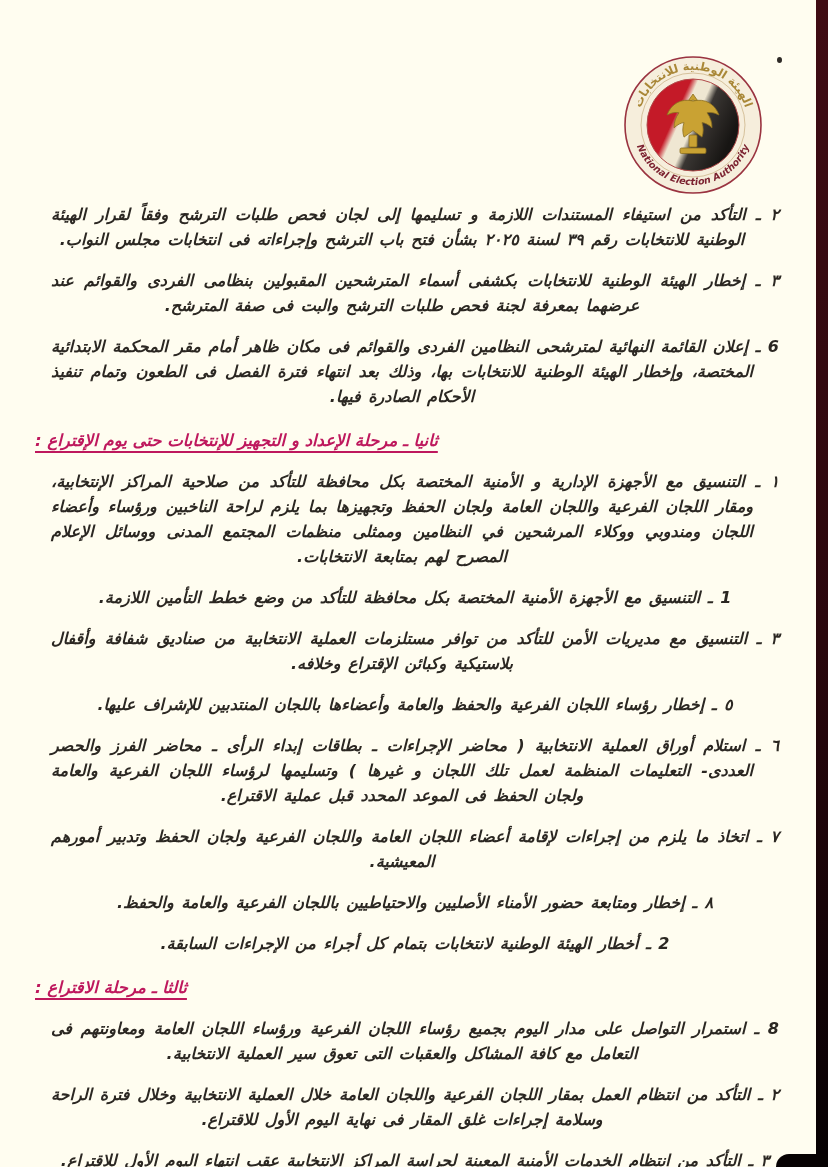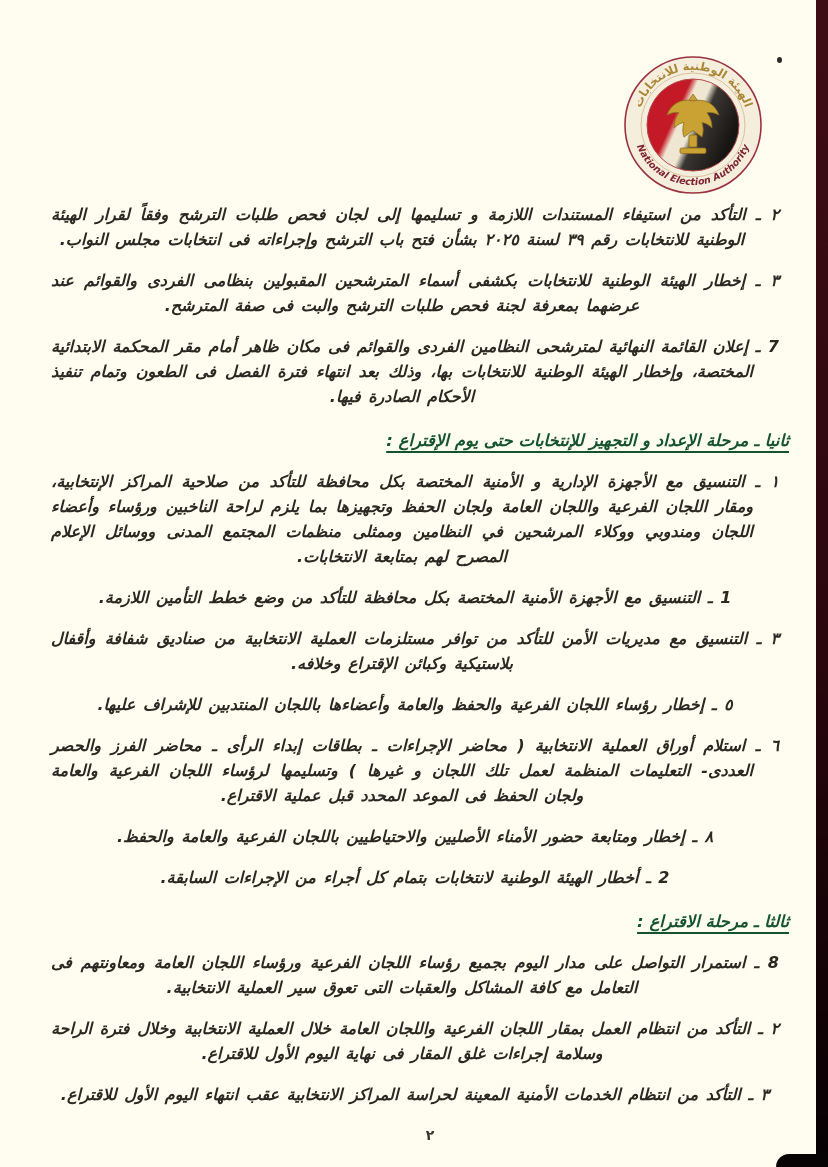--- a/index.html
+++ b/index.html
@@ -58,22 +58,22 @@
     text-align: justify;
     text-align-last: center;
     padding-right: 26px;
     text-indent: -26px;
     word-spacing: 2px;
   }
   .heading {
     margin: 20px 6px 14px 0;
     font-size: 16.5px;
     line-height: 24px;
-    text-align: right;
-    color: #14532d;
+    text-align: left;
+    color: #be185d;
     text-decoration: underline;
     text-underline-offset: 5px;
     text-decoration-thickness: 1.5px;
   }
   .pagenum {
     margin-top: 20px;
     margin-left: 30px;
     text-align: center;
     font-size: 14px;
     font-style: normal;
@@ -118,29 +118,30 @@
       <text font-size="9.5" fill="#7c2230" font-weight="bold" font-style="italic" font-family="DejaVu Sans, sans-serif">
         <textPath href="#arcBot" startOffset="50%" text-anchor="middle">National Election Authority</textPath>
       </text>
     </svg>
   </div>
 
   <main class="content">
 
     <p class="item">٢ ـ التأكد من استيفاء المستندات اللازمة و تسليمها إلى لجان فحص طلبات الترشح وفقاً لقرار الهيئة الوطنية للانتخابات رقم ٣٩ لسنة ٢٠٢٥ بشأن فتح باب الترشح وإجراءاته فى انتخابات مجلس النواب.</p>
     <p class="item">٣ ـ إخطار الهيئة الوطنية للانتخابات بكشفى أسماء المترشحين المقبولين بنظامى الفردى والقوائم عند عرضهما بمعرفة لجنة فحص طلبات الترشح والبت فى صفة المترشح.</p>
-    <p class="item">7 ـ إعلان القائمة النهائية لمترشحى النظامين الفردى والقوائم فى مكان ظاهر أمام مقر المحكمة الابتدائية المختصة، وإخطار الهيئة الوطنية للانتخابات بها، وذلك بعد انتهاء فترة الفصل فى الطعون وتمام تنفيذ الأحكام الصادرة فيها.</p>
+    <p class="item">6 ـ إعلان القائمة النهائية لمترشحى النظامين الفردى والقوائم فى مكان ظاهر أمام مقر المحكمة الابتدائية المختصة، وإخطار الهيئة الوطنية للانتخابات بها، وذلك بعد انتهاء فترة الفصل فى الطعون وتمام تنفيذ الأحكام الصادرة فيها.</p>
 
     <h2 class="heading">ثانيا ـ مرحلة الإعداد و التجهيز للإنتخابات حتى يوم الإقتراع :</h2>
 
     <p class="item">١ ـ التنسيق مع الأجهزة الإدارية و الأمنية المختصة بكل محافظة للتأكد من صلاحية المراكز الإنتخابية، ومقار اللجان الفرعية واللجان العامة ولجان الحفظ وتجهيزها بما يلزم لراحة الناخبين ورؤساء وأعضاء اللجان ومندوبي ووكلاء المرشحين في النظامين وممثلى منظمات المجتمع المدنى ووسائل الإعلام المصرح لهم بمتابعة الانتخابات.</p>
     <p class="item">1 ـ التنسيق مع الأجهزة الأمنية المختصة بكل محافظة للتأكد من وضع خطط التأمين اللازمة.</p>
     <p class="item">٣ ـ التنسيق مع مديريات الأمن للتأكد من توافر مستلزمات العملية الانتخابية من صناديق شفافة وأقفال بلاستيكية وكبائن الإقتراع وخلافه.</p>
     <p class="item">٥ ـ إخطار رؤساء اللجان الفرعية والحفظ والعامة وأعضاءها باللجان المنتدبين للإشراف عليها.</p>
     <p class="item">٦ ـ استلام أوراق العملية الانتخابية ( محاضر الإجراءات ـ بطاقات إبداء الرأى ـ محاضر الفرز والحصر العددى- التعليمات المنظمة لعمل تلك اللجان و غيرها ) وتسليمها لرؤساء اللجان الفرعية والعامة ولجان الحفظ فى الموعد المحدد قبل عملية الاقتراع.</p>
+    <p class="item">٧ ـ اتخاذ ما يلزم من إجراءات لإقامة أعضاء اللجان العامة واللجان الفرعية ولجان الحفظ وتدبير أمورهم المعيشية.</p>
     <p class="item">٨ ـ إخطار ومتابعة حضور الأمناء الأصليين والاحتياطيين باللجان الفرعية والعامة والحفظ.</p>
     <p class="item">2 ـ أخطار الهيئة الوطنية لانتخابات بتمام كل أجراء من الإجراءات السابقة.</p>
 
     <h2 class="heading">ثالثا ـ مرحلة الاقتراع :</h2>
 
     <p class="item">8 ـ استمرار التواصل على مدار اليوم بجميع رؤساء اللجان الفرعية ورؤساء اللجان العامة ومعاونتهم فى التعامل مع كافة المشاكل والعقبات التى تعوق سير العملية الانتخابية.</p>
     <p class="item">٢ ـ التأكد من انتظام العمل بمقار اللجان الفرعية واللجان العامة خلال العملية الانتخابية وخلال فترة الراحة وسلامة إجراءات غلق المقار فى نهاية اليوم الأول للاقتراع.</p>
     <p class="item">٣ ـ التأكد من انتظام الخدمات الأمنية المعينة لحراسة المراكز الانتخابية عقب انتهاء اليوم الأول للاقتراع.</p>
 
     <div class="pagenum">٢</div>

